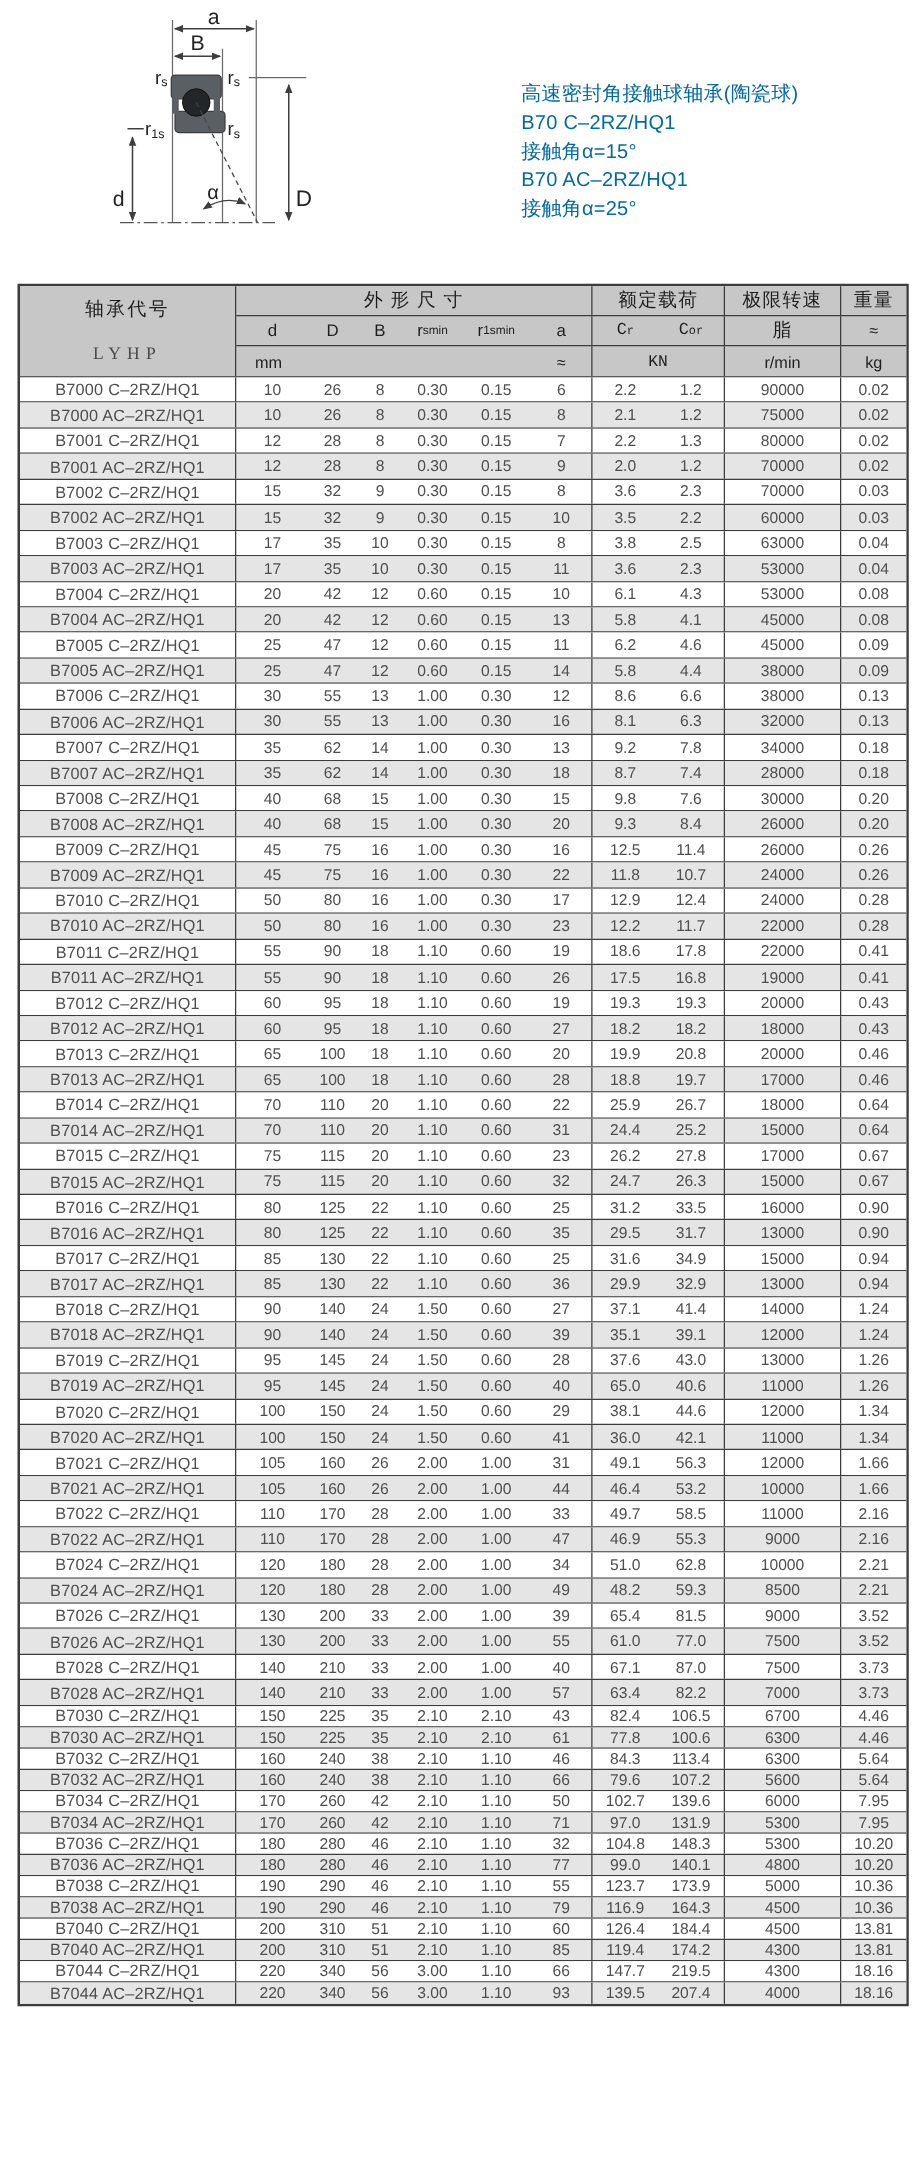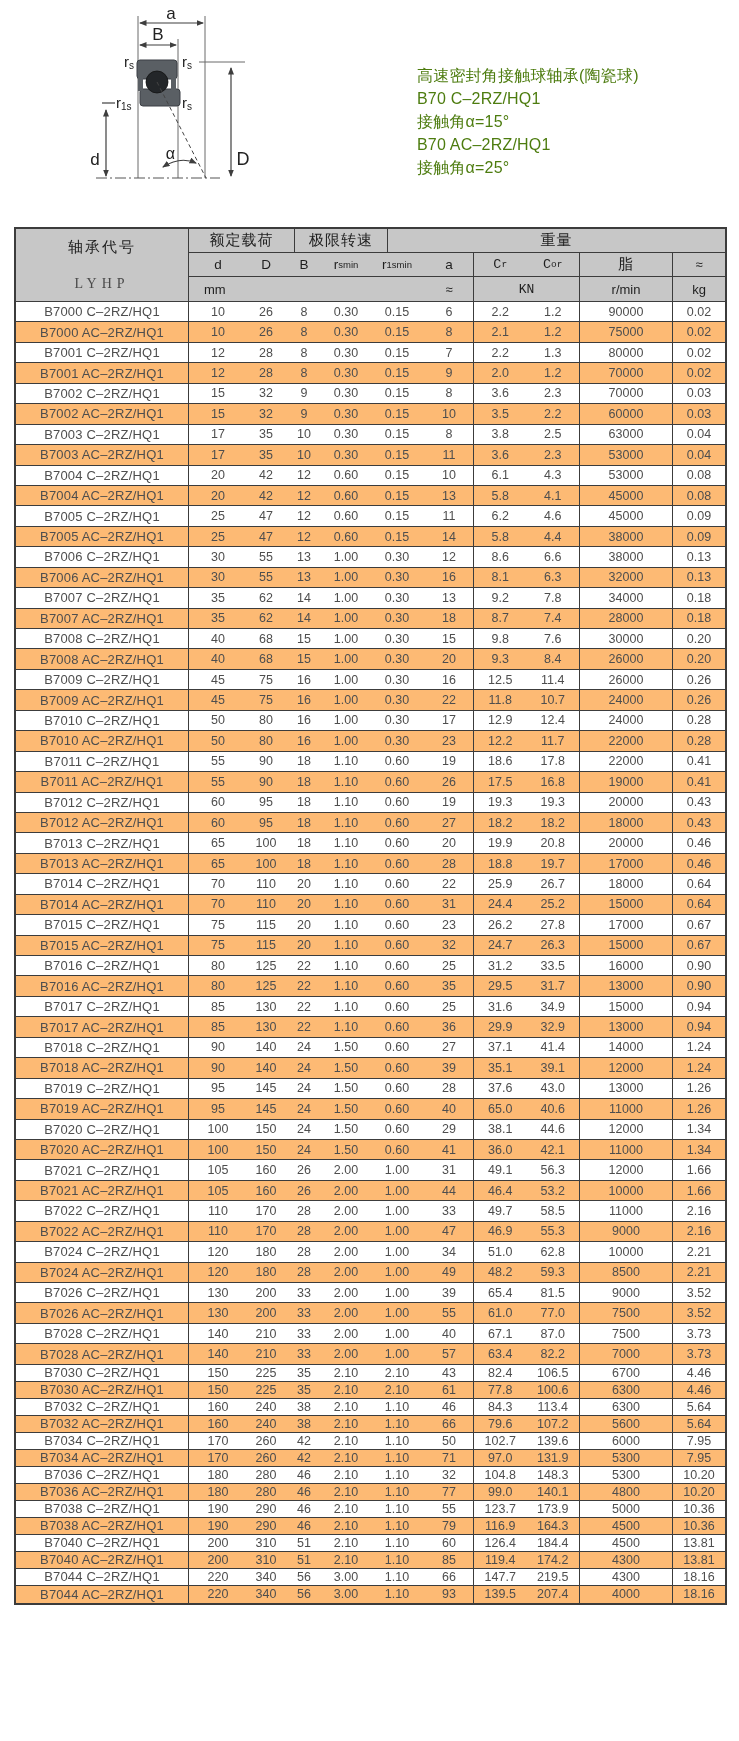--- a/index.html
+++ b/index.html
@@ -11,21 +11,21 @@
     -webkit-font-smoothing:antialiased;
   }
 
   
   .diagram { position:absolute; left:78px; top:6px; width:256px; height:200px; }
   .diagram svg { width:100%; height:100%; }
 
   
   .title-block {
     position:absolute; left:417px; top:64px;
-    color:#4d7c0f; font-size:16px; line-height:23px; font-weight:500;
+    color:#0369a1; font-size:16px; line-height:23px; font-weight:500;
     letter-spacing:0.2px; white-space:nowrap;
   }
 
   
   .btable {
     position:absolute; left:14px; top:227px; width:713px;
     border:2px solid #3c3c3c; box-sizing:border-box; background:#fff;
     color:#4e4e4e;
   }
   .thead { display:flex; background:#c7c7c7; border-bottom:1px solid #3c3c3c; color:#1e1e1e; }
@@ -53,21 +53,21 @@
   .w1{width:58px;} .w2{width:38px;} .w3{width:38px;} .w4{width:46px;} .w5{width:56px;} .w6{flex:1;}
   .half{width:50%;}
   .mm-cell { justify-content:flex-start; padding-left:15px; }
 
   .tbody { display:block; }
   .trow {
     display:flex; height:20.44px; box-sizing:border-box;
     border-bottom:1px solid #3c3c3c; font-size:12.5px; background:#fff;
   }
   .trow:last-child { border-bottom:none; }
-  .trow.alt { background:#fdba74; }
+  .trow.alt { background:#e5e5e5; }
   .trow.tall { height:17px; }
   .cell { display:flex; align-items:center; justify-content:center; box-sizing:border-box; height:100%; }
   .cell.code  { width:173px; border-right:1px solid #3c3c3c; font-size:13px; letter-spacing:0.2px; }
   .cell.dims  { width:285px; border-right:1px solid #3c3c3c; padding:0; }
   .cell.loads { width:106px; border-right:1px solid #3c3c3c; padding:0; }
   .cell.speed { width:93px;  border-right:1px solid #3c3c3c; }
   .cell.weight{ flex:1; }
 </style>
 </head>
 <body>
@@ -125,20 +125,21 @@
 </div>
 
 <div class="btable">
   <div class="thead">
     <div class="sec-code">
       <div class="code-title">轴承代号</div>
       <div class="code-brand">LYHP</div>
     </div>
     <div class="h-main">
       <div class="h-row">
+        <div class="hc hc-dims h-cjk">外 形 尺 寸</div>
         <div class="hc hc-loads h-cjk">额定载荷</div>
         <div class="hc hc-speed h-cjk">极限转速</div>
         <div class="hc hc-weight h-cjk">重量</div>
       </div>
       <div class="h-row">
         <div class="hc hc-dims" style="padding:0;">
           <div class="subrow">
             <span class="sc w1 h-var">d</span>
             <span class="sc w2 h-var">D</span>
             <span class="sc w3 h-var">B</span>

